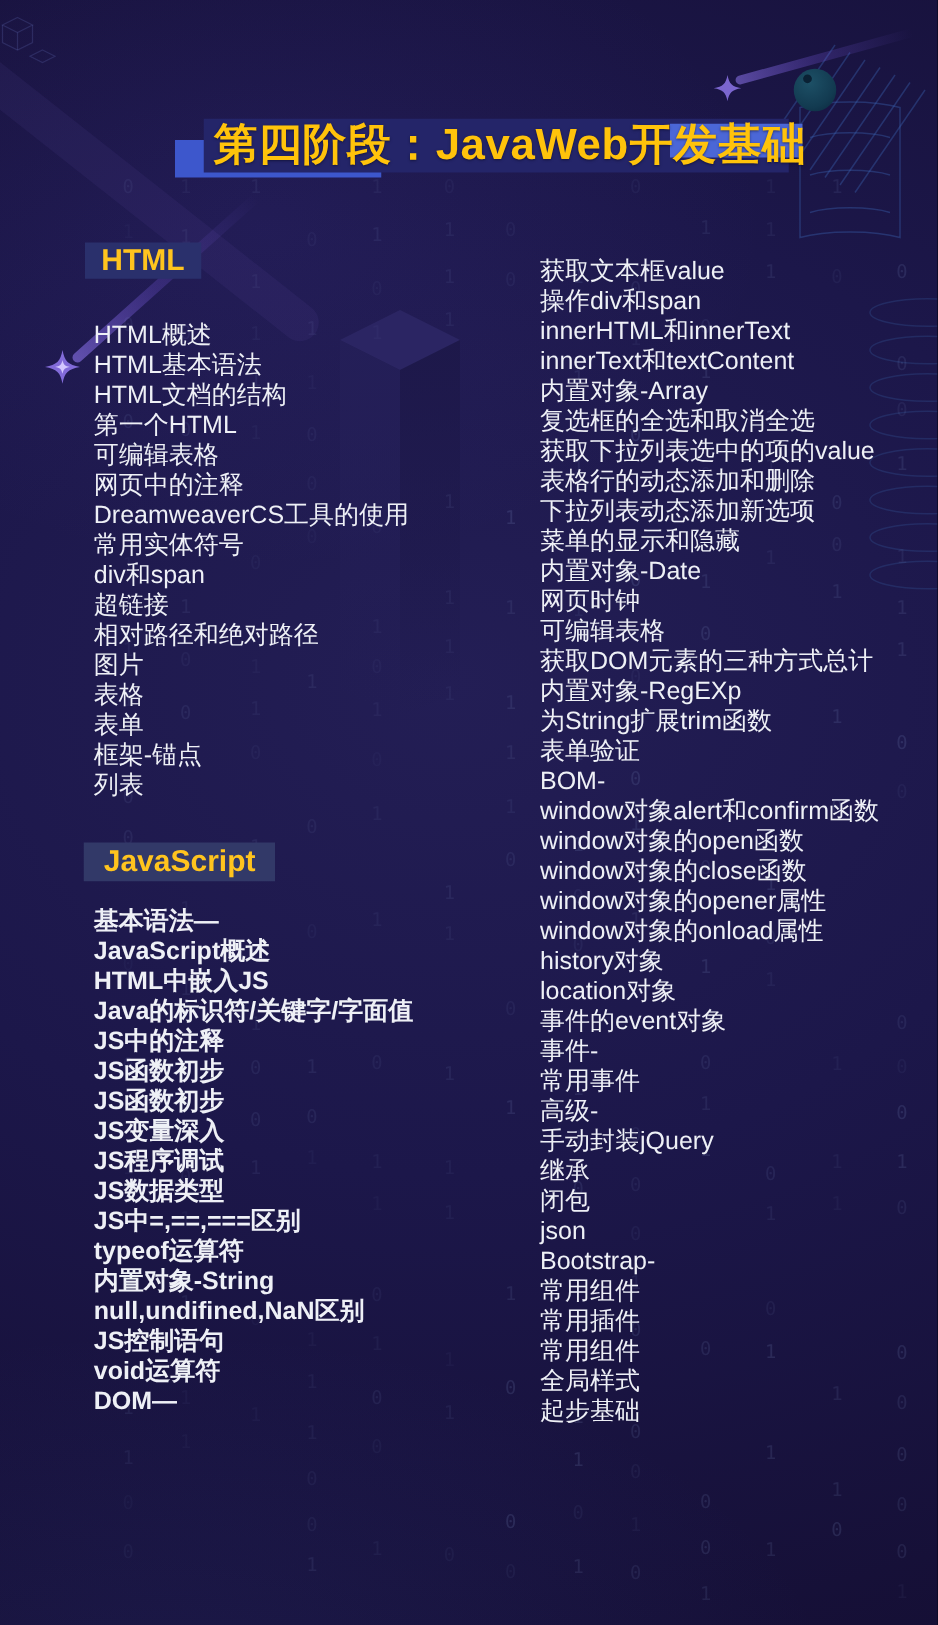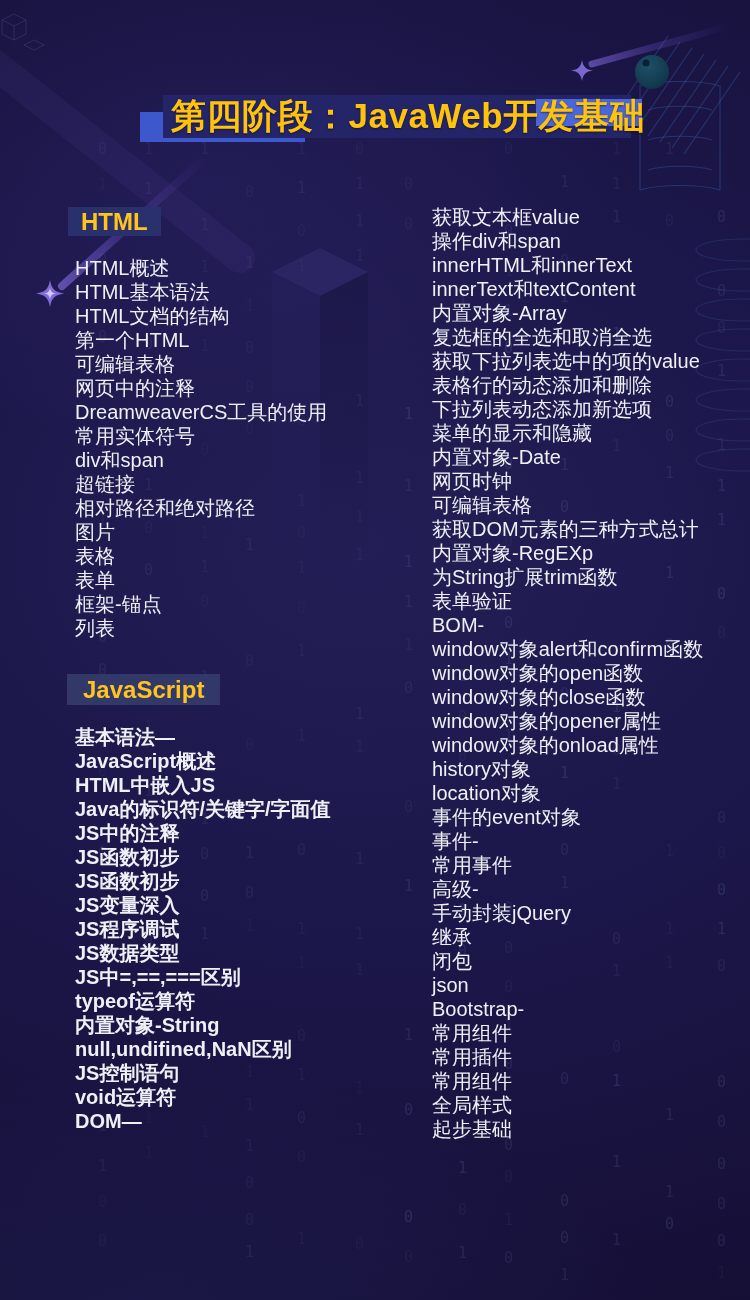--- a/index.html
+++ b/index.html
@@ -21,21 +21,21 @@
   .ribbon-right{position:absolute;left:536px;top:99px;width:106px;height:27px;background:#4b67d7;}
   .title{
     position:absolute;left:171px;top:94px;margin:0;z-index:4;
     font-size:35px;line-height:44px;font-weight:bold;color:#ffc30b;
     letter-spacing:0.5px;white-space:nowrap;text-shadow:0 1px 2px rgba(10,8,30,0.55);
   }
 
   
   .sec-header{position:absolute;height:29px;line-height:29px;padding:0 13px;
     font-size:24px;font-weight:bold;color:#ffc41e;white-space:nowrap;}
-  .html-header{left:68px;top:207px;background:#2a306c;}
+  .html-header{left:68px;top:194px;background:#2a306c;}
   .js-header{left:67px;top:674px;background:#323968;height:31px;line-height:31px;padding:0 16px;}
 
   
   .topic-list{position:absolute;margin:0;padding:0;list-style:none;}
   .topic-list li{height:24px;line-height:24px;font-size:20px;color:#eef0f6;white-space:nowrap;}
   .html-list{left:75px;top:256px;}
   .js-list{left:75px;top:725px;font-weight:bold;}
   .right-list{left:432px;top:205px;}
 </style>
 </head>

